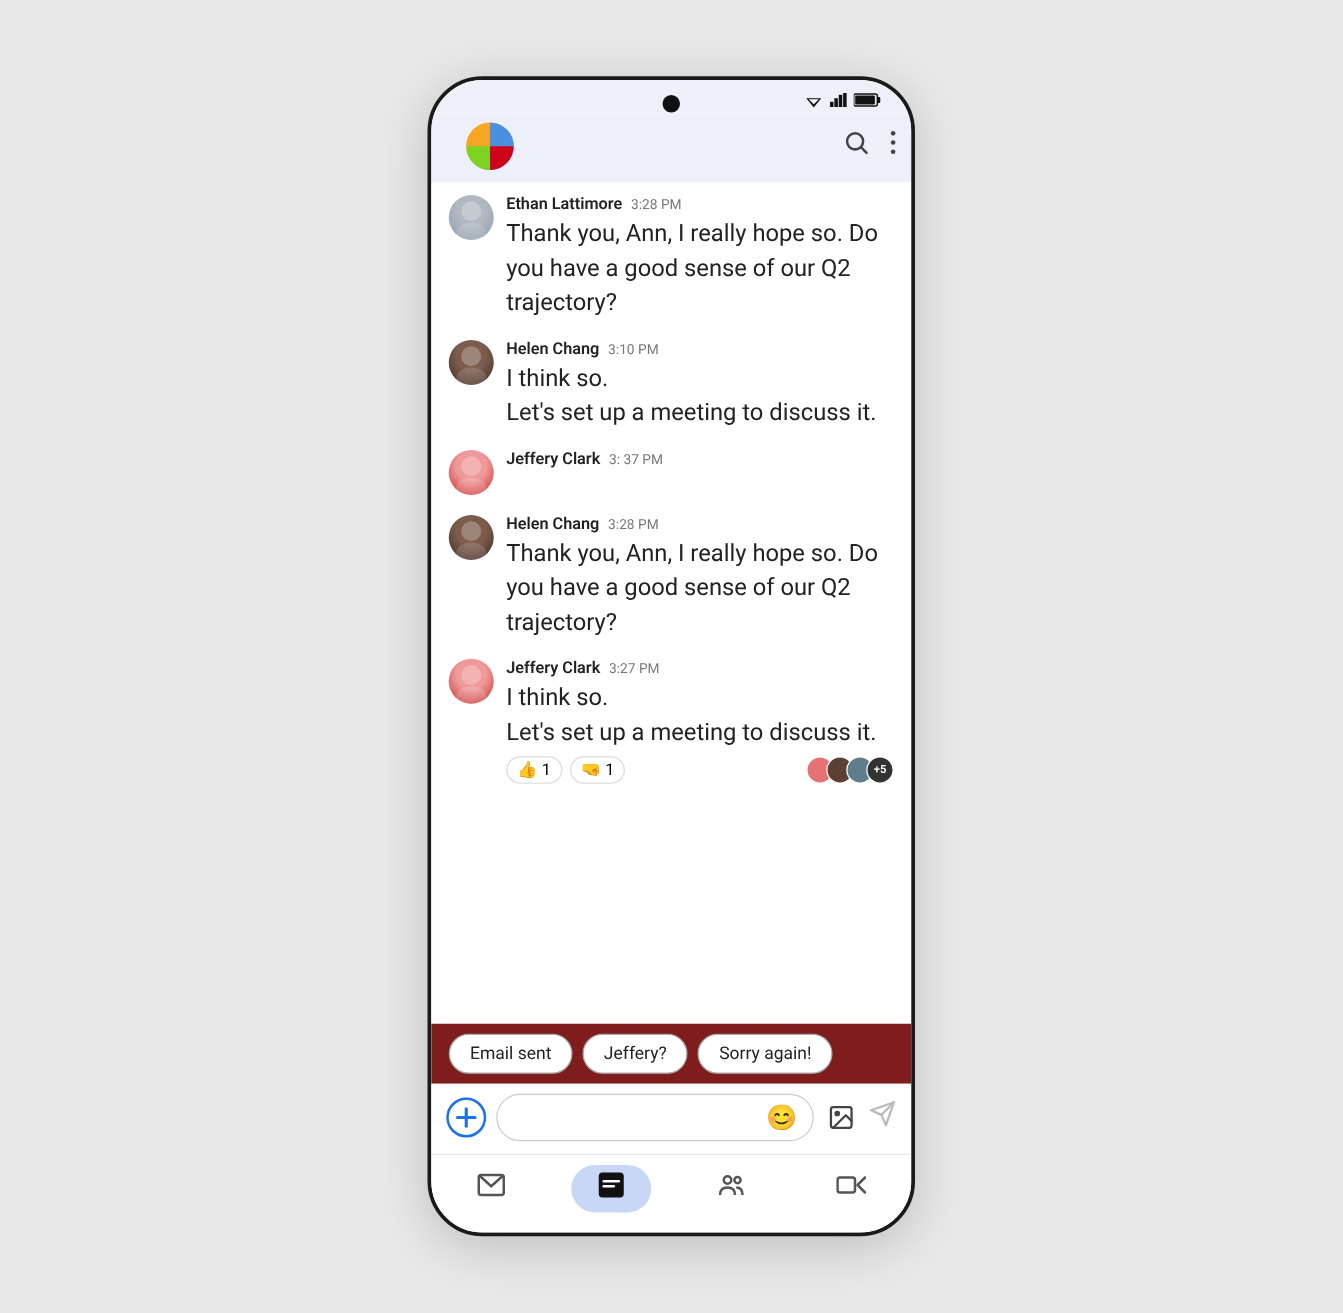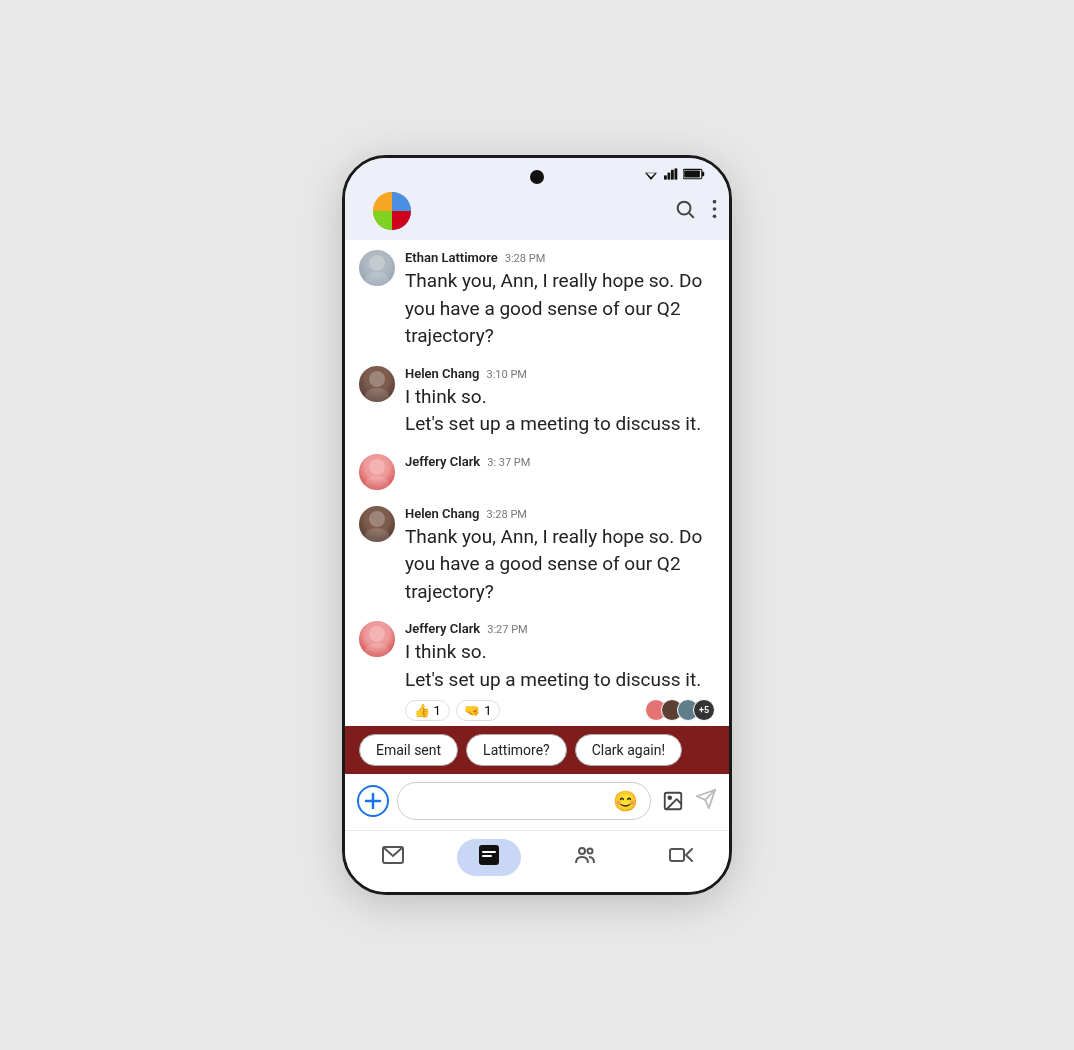--- a/index.html
+++ b/index.html
@@ -6,21 +6,21 @@
     body {
       background: #e8e8e8;
       display: flex;
       justify-content: center;
       align-items: center;
       min-height: 100vh;
       font-family: 'Roboto', Arial, sans-serif;
     }
     .phone-frame {
       width: 390px;
-      height: 740px;
+      height: 928px;
       background: #fff;
       border-radius: 44px;
       border: 3px solid #1a1a1a;
       overflow: hidden;
       position: relative;
       box-shadow: 0 8px 40px rgba(0,0,0,0.18);
       display: flex;
       flex-direction: column;
     }
     
@@ -483,22 +483,22 @@
               <div class="reaction-avatar ra3"></div>
               <div class="reaction-more">+5</div>
             </div>
           </div>
         </div>
       </div>
     </div>
 
   <div class="smart-replies" id="smartReplies">
       <div class="smart-reply-chip">Email sent</div>
-      <div class="smart-reply-chip">Lattimore?</div>
-      <div class="smart-reply-chip">Clark again!</div>
+      <div class="smart-reply-chip">Jeffery?</div>
+      <div class="smart-reply-chip">Sorry again!</div>
     </div>
 
   <div class="input-bar">
     <div class="add-btn">
       <svg width="18" height="18" viewBox="0 0 18 18" fill="#1a73e8">
           <line x1="9" y1="2" x2="9" y2="16" stroke="#1a73e8" stroke-width="2.5" stroke-linecap="round"></line>
           <line x1="2" y1="9" x2="16" y2="9" stroke="#1a73e8" stroke-width="2.5" stroke-linecap="round"></line>
         </svg>
     </div>
     <div class="input-field-wrap">

